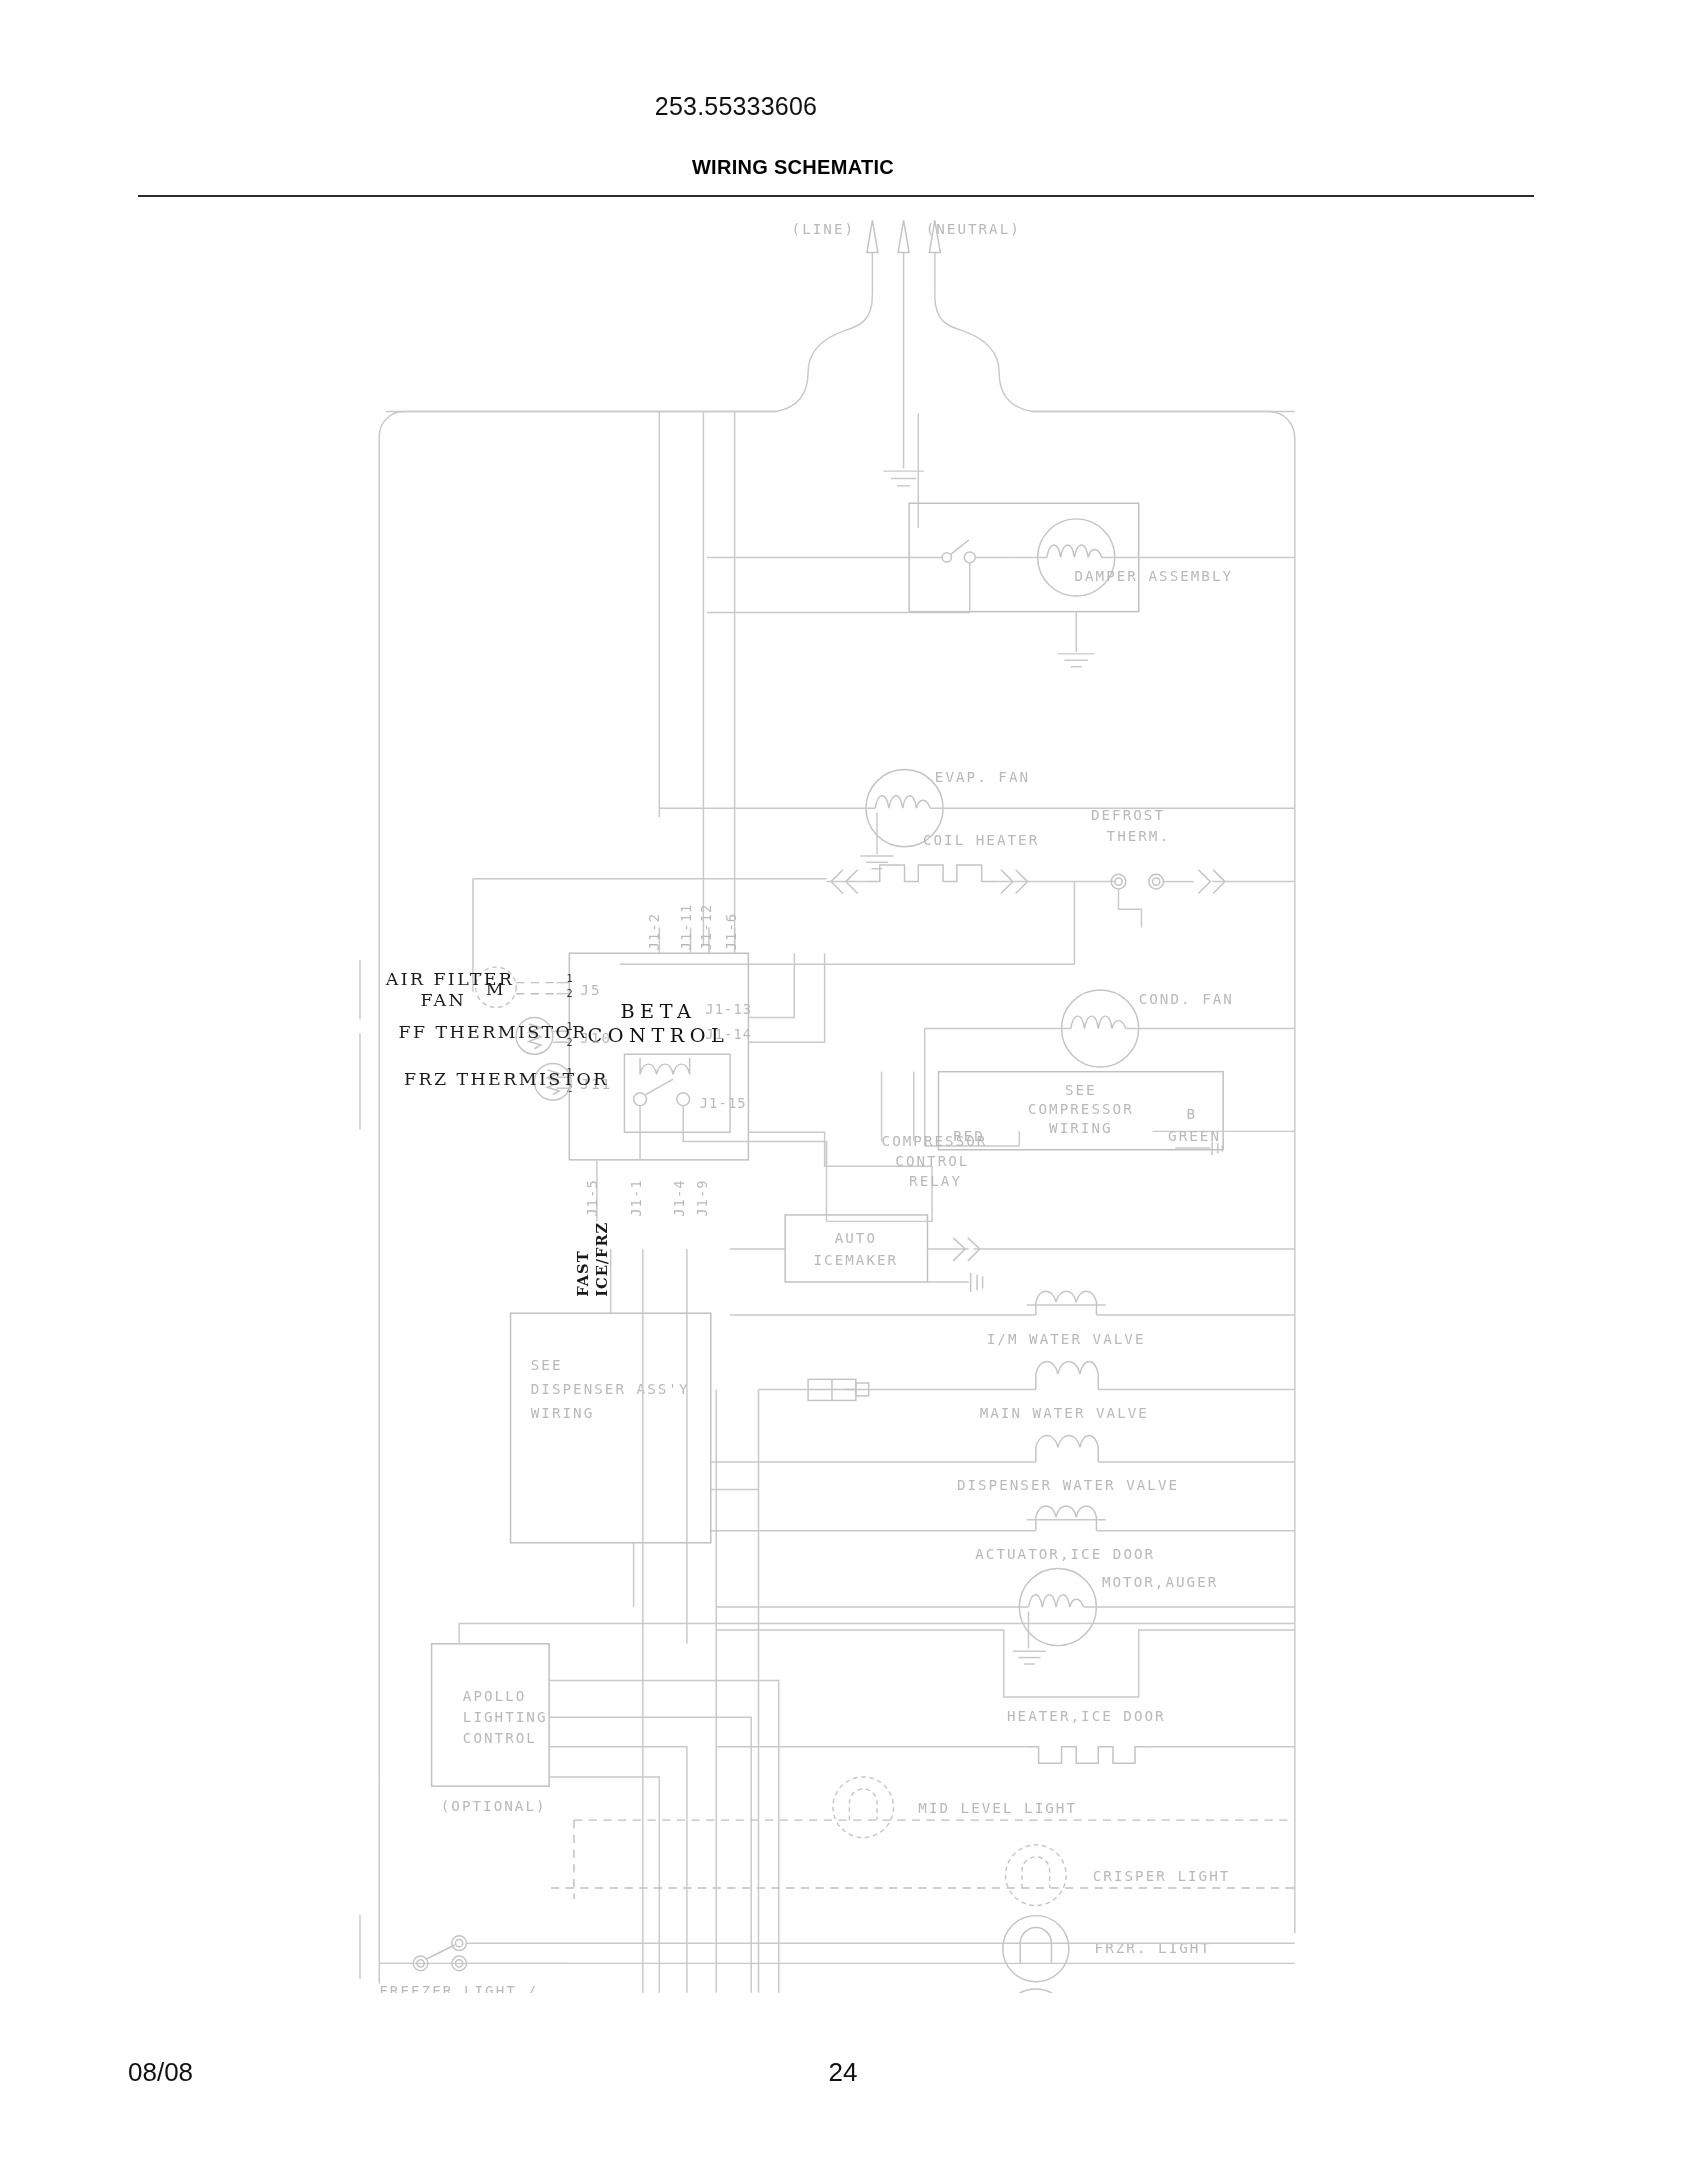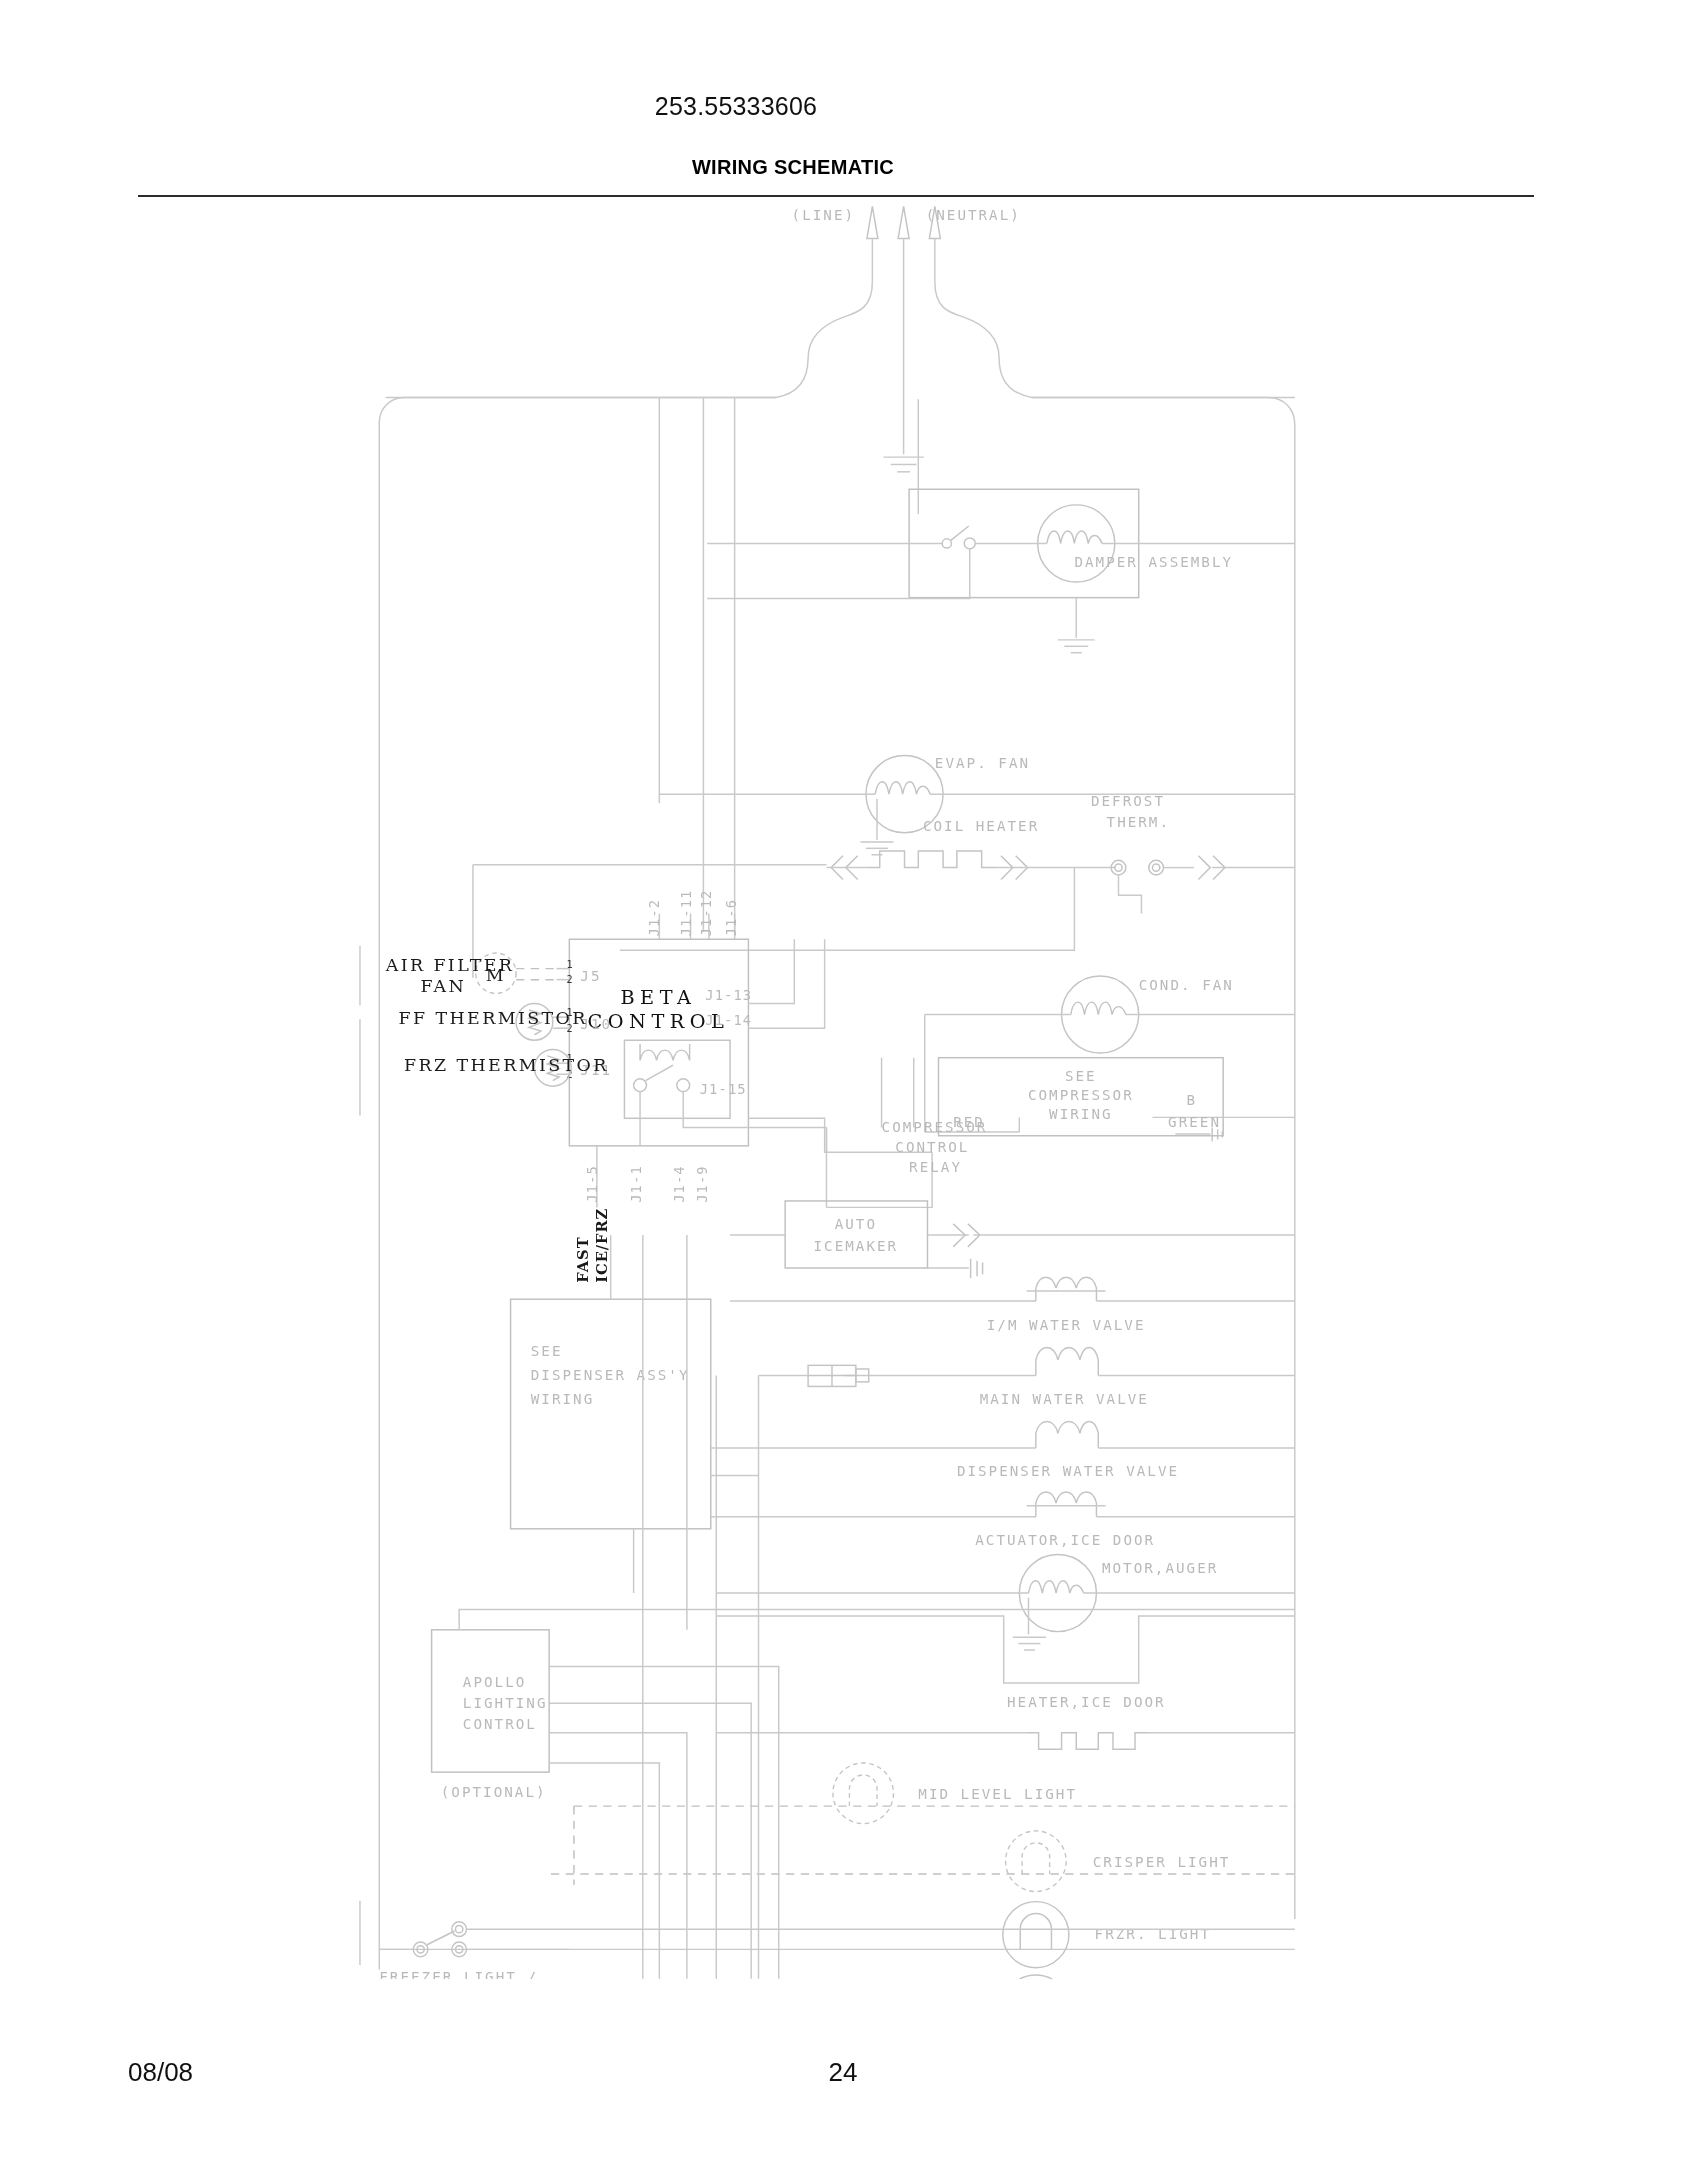--- a/index.html
+++ b/index.html
@@ -33,21 +33,21 @@
     position:absolute;left:128px;top:2057px;font-size:26px;color:#111;
     font-family:"Liberation Sans", sans-serif;
   }
   #footer-page{
     position:absolute;left:0;top:2057px;width:1686px;text-align:center;
     font-size:26px;color:#111;
   }
 
   
   #schematic{
-    position:absolute;left:0;top:197px;width:1366px;height:1782px;
+    position:absolute;left:0;top:211px;width:1366px;height:1782px;
   }
   #schematic svg{display:block;width:1686px;height:1782px;}
 
   .lbl{
     font-family:"DejaVu Sans Mono", monospace;
     font-size:15.5px;
     fill:#b9b9b9;
     letter-spacing:2.2px;
   }
   .lbl-dark{

